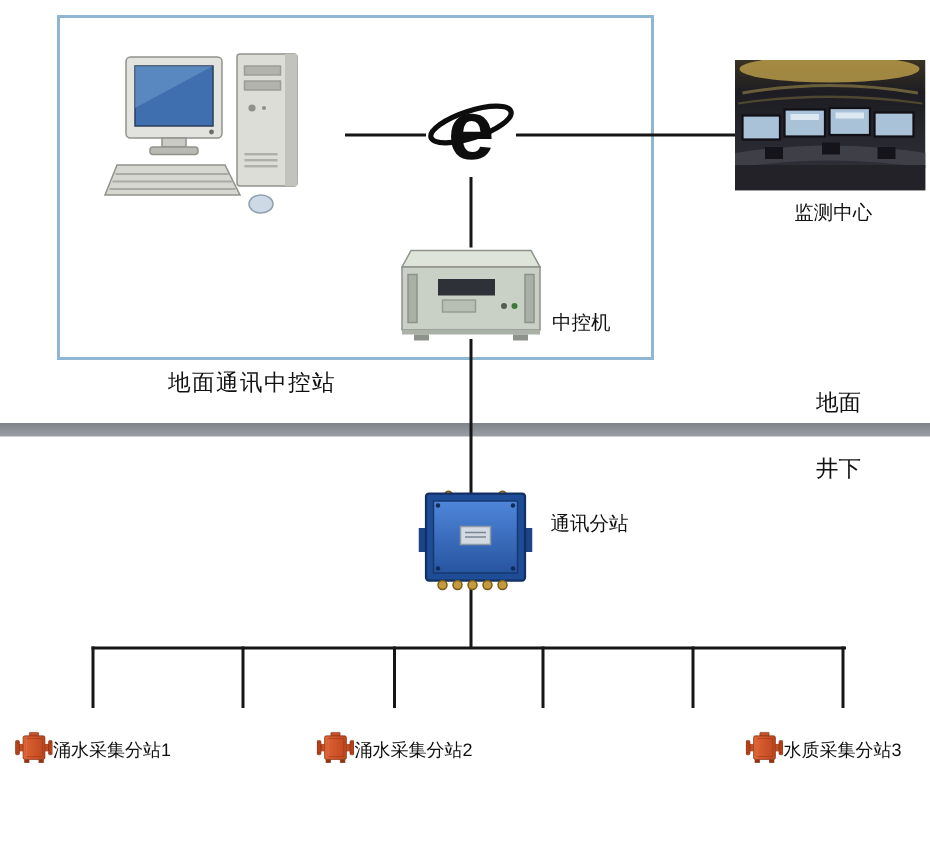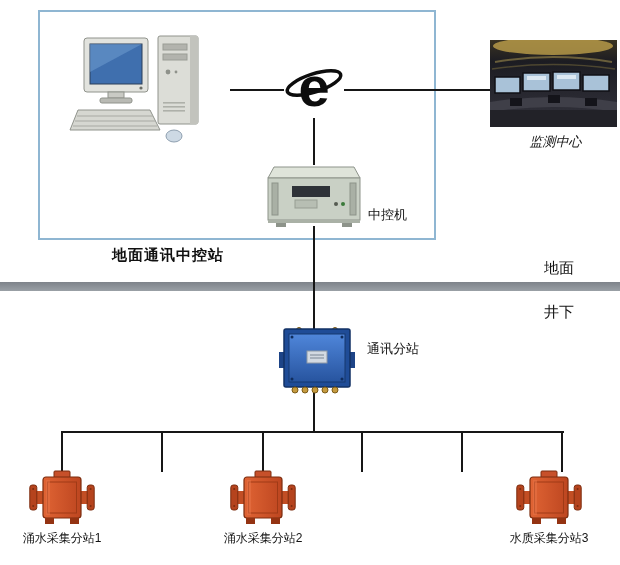--- a/index.html
+++ b/index.html
@@ -15,21 +15,21 @@
   .label { position:absolute; color:#111; font-size:13px; white-space:nowrap; z-index:4; }
   .label.center { text-align:center; }
   .box-label { font-size:15px; letter-spacing:1px; }
   .zone-label { font-size:15px;margin-left:32px; }
 
   .divider { position:absolute; left:0; top:282px; width:620px; height:9px;
              background:linear-gradient(#7e838a,#9aa0a6); z-index:2; }
 
   .node { position:absolute; z-index:2; }
 
-  .device { position:absolute; top:470px; width:104px; display:flex; flex-direction:column;
+  .device { position:absolute; top:470px; width:104px; display:flex; flex-direction:row;
             align-items:center; z-index:4; }
   .device-label { font-size:12px; color:#111; margin-top:2px; white-space:nowrap; }
 
   svg { display:block; }
 </style>
 </head>
 <body>
 
 <div class="stage">
 
@@ -107,38 +107,38 @@
     <rect x="63" y="32" width="27" height="18" fill="#a9c2d8" stroke="#101016" stroke-width="1.5"></rect>
     <rect x="93" y="35" width="26" height="16" fill="#a9c2d8" stroke="#101016" stroke-width="1.5"></rect>
     <rect x="37" y="36" width="19" height="4" fill="#dce8f2"></rect>
     <rect x="67" y="35" width="19" height="4" fill="#dce8f2"></rect>
     <path d="M0,62 Q63,52 127,62 L127,72 Q63,62 0,72 Z" fill="#3f3f48"></path>
     <rect x="0" y="70" width="127" height="17" fill="#222228"></rect>
     <rect x="20" y="58" width="12" height="8" fill="#14141a"></rect>
     <rect x="58" y="55" width="12" height="8" fill="#14141a"></rect>
     <rect x="95" y="58" width="12" height="8" fill="#14141a"></rect>
   </svg>
-  <div class="label center" style="left:508px; top:133px; width:95px;font-style:italic;">监测中心</div>
+  <div class="label center" style="left:508px; top:133px; width:95px;">监测中心</div>
 
   <svg class="node" style="left:262px; top:162px; z-index:4;" width="102" height="66" viewBox="0 0 102 66">
     <polygon points="6,16 12,5 92,5 98,16" fill="#dfe4da" stroke="#8d938a"></polygon>
     <rect x="6" y="16" width="92" height="42" fill="#c9d0c5" stroke="#8d938a"></rect>
     <rect x="10" y="21" width="6" height="32" fill="#a9b0a5" stroke="#8d938a"></rect>
     <rect x="88" y="21" width="6" height="32" fill="#a9b0a5" stroke="#8d938a"></rect>
     <rect x="30" y="24" width="38" height="11" fill="#2e3238"></rect>
     <rect x="33" y="38" width="22" height="8" fill="#b7beb3" stroke="#979d93"></rect>
     <circle cx="74" cy="42" r="2" fill="#555b52"></circle>
     <circle cx="81" cy="42" r="2" fill="#3a7a3a"></circle>
     <rect x="6" y="58" width="92" height="3" fill="#aab1a6"></rect>
     <rect x="14" y="61" width="10" height="4" fill="#8d938a"></rect>
     <rect x="80" y="61" width="10" height="4" fill="#8d938a"></rect>
   </svg>
   <div class="label" style="left:368px; top:206px;">中控机</div>
 
-  <div class="label box-label" style="left:112px; top:246px;font-weight:bold;">地面通讯中控站</div>
+  <div class="label box-label" style="left:112px; top:246px;">地面通讯中控站</div>
 
   <div class="divider"></div>
   <div class="label zone-label" style="left:512px; top:259px;">地面</div>
   <div class="label zone-label" style="left:512px; top:303px;">井下</div>
 
   <svg class="node" style="left:279px; top:326px; z-index:4;" width="76" height="68" viewBox="0 0 76 68">
     <rect x="0" y="26" width="7" height="16" fill="#1d4487"></rect>
     <rect x="69" y="26" width="7" height="16" fill="#1d4487"></rect>
     <circle cx="20" cy="4" r="2.5" fill="#c59a3f" stroke="#7a5a16"></circle>
     <circle cx="56" cy="4" r="2.5" fill="#c59a3f" stroke="#7a5a16"></circle>

